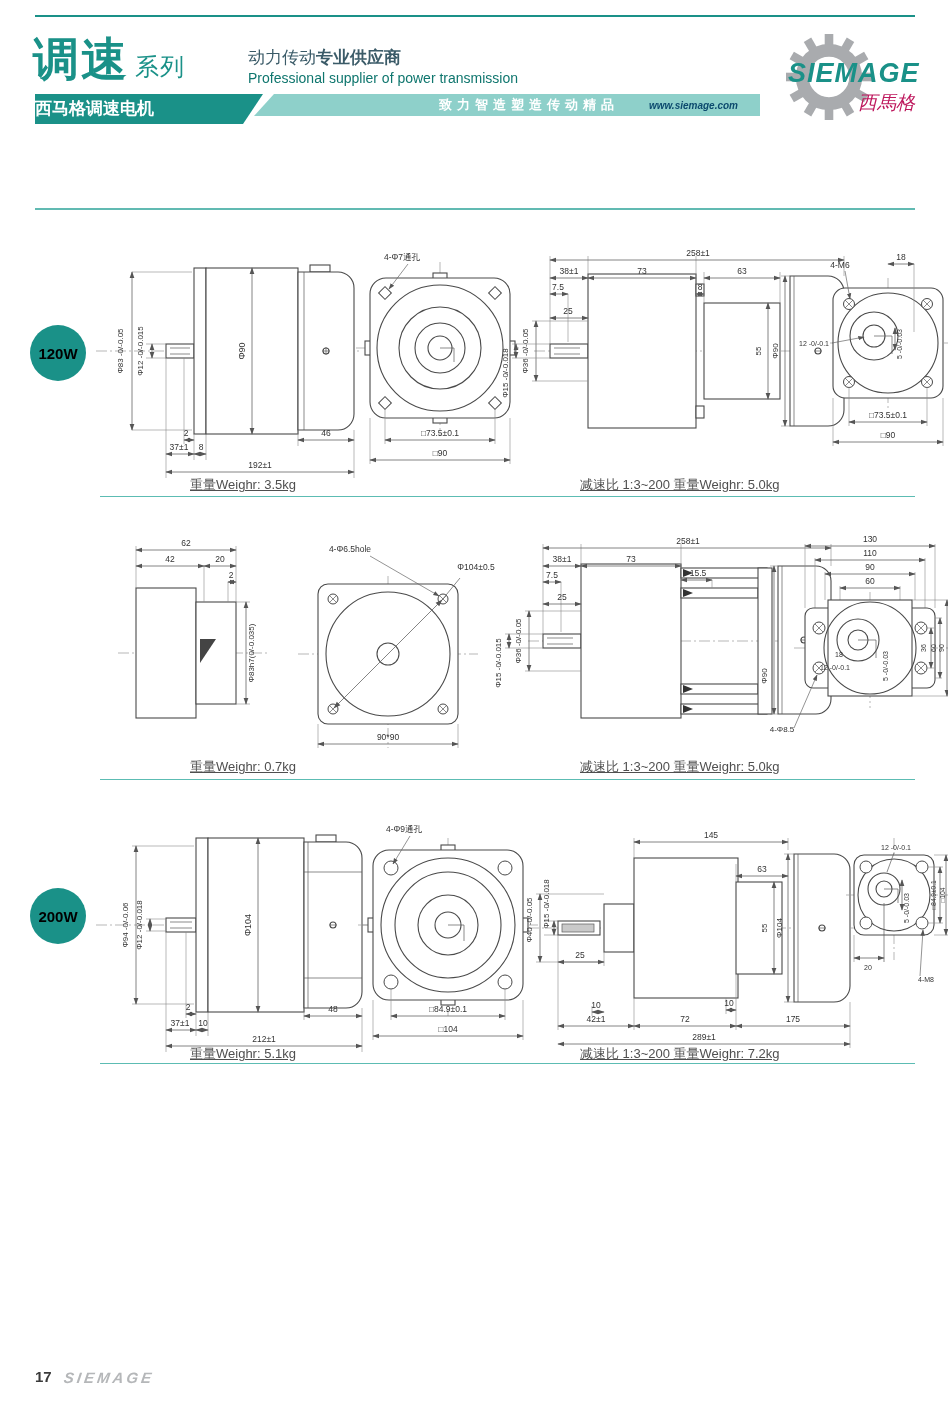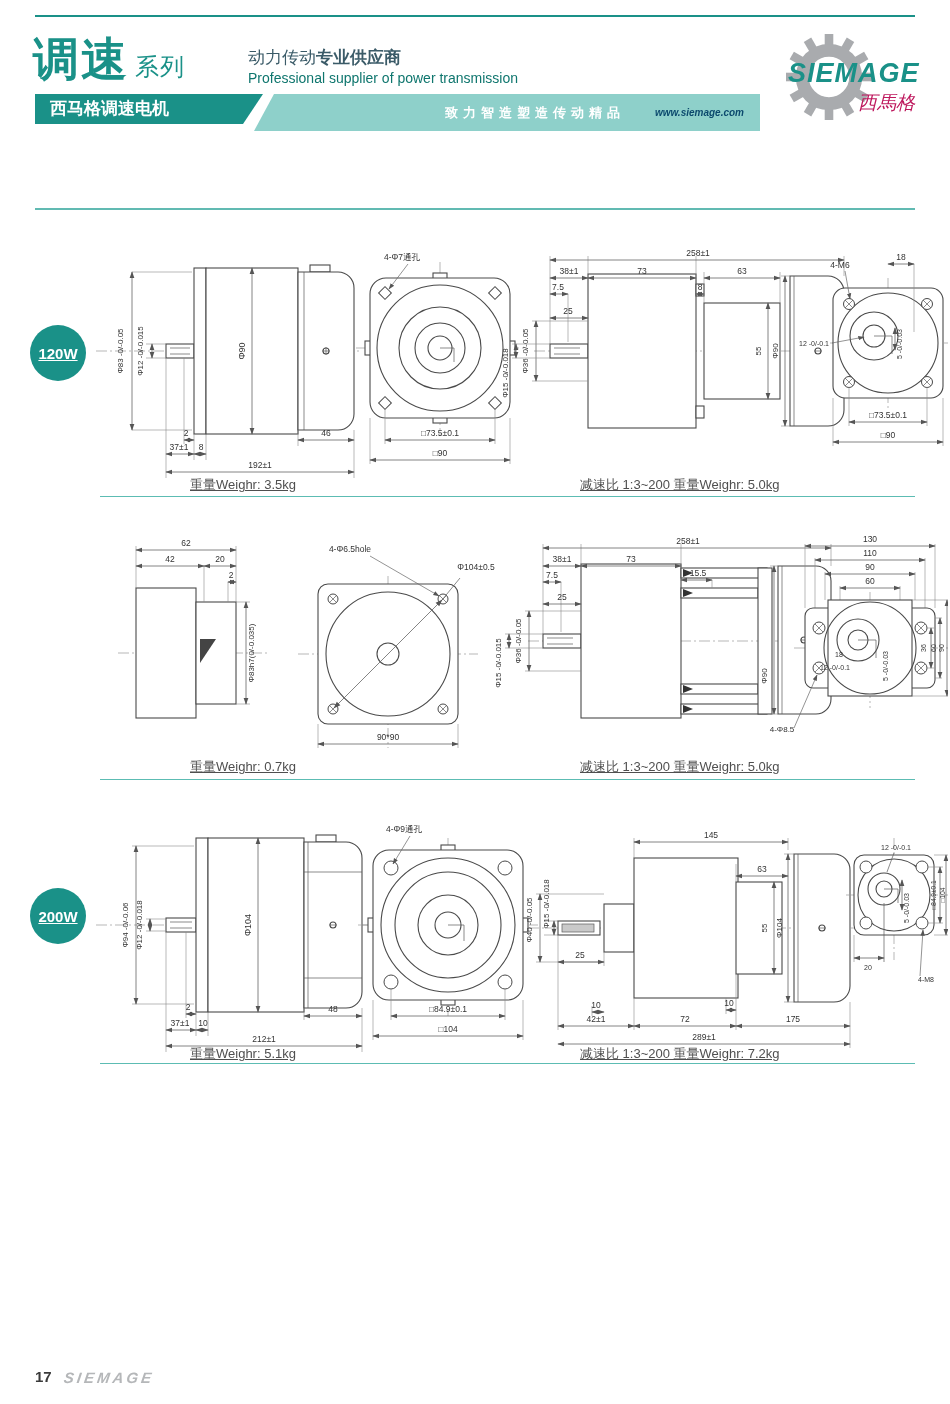--- a/index.html
+++ b/index.html
@@ -5,36 +5,36 @@
   :root{ --teal:#1a9188; --teal-light:#8ed0ca; --sep:#3fb0a6; }
   html,body{margin:0;padding:0;background:#e8e8e8;}
   .page{position:relative;width:950px;height:1404px;background:#ffffff;
         font-family:"Liberation Sans",sans-serif;overflow:hidden;margin:0 auto;}
   .abs{position:absolute;}
   .topline{left:35px;top:15px;width:880px;height:2px;background:var(--teal);}
   .series{left:33px;top:36px;color:var(--teal);font-weight:bold;font-size:46px;line-height:1;letter-spacing:2px;}
   .series .sfx{font-size:24px;font-weight:normal;letter-spacing:1px;margin-left:6px;}
   .darkbar{left:35px;top:94px;width:228px;height:30px;background:var(--teal);
            clip-path:polygon(0 0,100% 0,calc(100% - 20px) 100%,0 100%);
-           color:#fff;font-weight:bold;font-size:17px;line-height:30px;padding-left:15px;box-sizing:border-box;}
-  .lightbar{left:254px;top:94px;width:506px;height:37px;background:var(--teal-light);
+           color:#fff;font-weight:bold;font-size:17px;line-height:30px;box-sizing:border-box;}
+  .lightbar{left:254px;top:94px;width:506px;height:22px;background:var(--teal-light);
             clip-path:polygon(20px 0,100% 0,100% 100%,0 100%);
-            display:flex;justify-content:flex-end;align-items:center;gap:30px;padding-right:16px;box-sizing:border-box;}
+            display:flex;justify-content:flex-end;align-items:center;gap:30px;padding-right:22px;box-sizing:border-box;}
   .slogan{color:#fff;font-size:13px;font-weight:bold;letter-spacing:5px;}
   .website{color:#0c4a6e;font-size:10px;font-weight:bold;font-style:italic;}
   .supplier{left:248px;top:46px;color:#3b5b68;font-size:17px;}
   .supplier .b{font-weight:bold;}
   .supplier-en{left:248px;top:70px;color:#0f766e;font-size:14px;}
   .logo-gear{left:786px;top:34px;}
   .logo-text{left:788px;top:58px;color:var(--teal);font-size:27px;font-weight:bold;font-style:italic;letter-spacing:1px;z-index:2;}
   .logo-cn{left:858px;top:90px;color:#be185d;font-size:19px;font-style:italic;z-index:2;}
   .title{left:35px;top:163px;color:var(--teal);font-size:23px;font-weight:bold;}
   .title-line{left:35px;top:208px;width:880px;height:2px;background:#3aa99f;opacity:.8;}
-  .badge{width:56px;height:56px;border-radius:50%;background:var(--teal);color:#ffffff;
-         font-weight:bold;font-size:15px;display:flex;align-items:center;justify-content:center;text-decoration:underline;}
+  .badge{width:56px;height:56px;border-radius:50%;background:var(--teal);color:#000000;
+         font-weight:bold;font-size:15px;display:flex;align-items:center;justify-content:center;}
   .wt{font-size:13px;color:#4f4f4f;text-decoration:underline;}
   .sep{height:1px;background:var(--sep);opacity:.85;}
   .footer-num{left:35px;top:1368px;font-size:15px;font-weight:bold;color:#3a3a3a;}
   .footer-brand{left:64px;top:1369px;font-size:15px;font-weight:bold;font-style:italic;
                 color:#b5b7b9;letter-spacing:3px;transform:skewX(-8deg);}
   
   .drw text{font-family:"Liberation Sans",sans-serif;fill:#333;}
   .ol{fill:#fff;stroke:#4a4a4a;stroke-width:1.1;}
   .oln{fill:none;stroke:#4a4a4a;stroke-width:1.1;}
   .thin{fill:none;stroke:#5a5a5a;stroke-width:0.7;}

